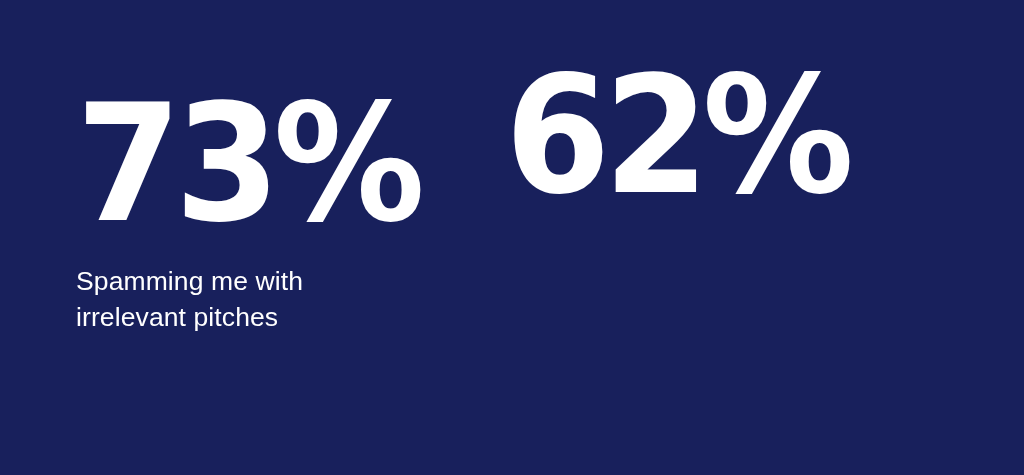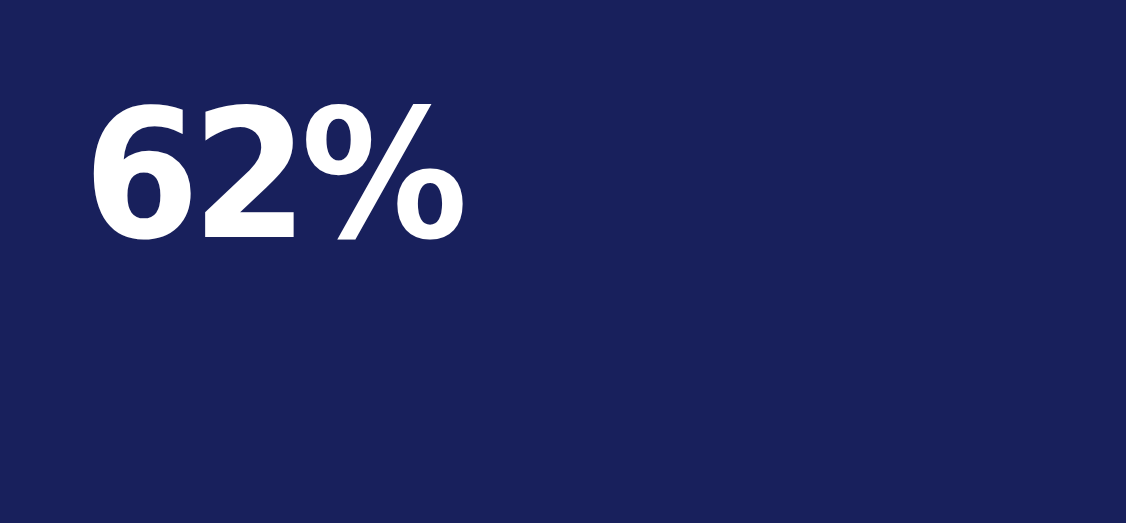--- a/index.html
+++ b/index.html
@@ -45,21 +45,21 @@
   .stat-block.col-1 {
     width: 429px;
     padding-left: 76px;
     padding-top: 82px;
     box-sizing: border-box;
   }
 
   .stat-block.col-2 {
     width: 595px;
     padding-left: 76px;
-    padding-top: 78px;
+    padding-top: 54px;
     box-sizing: border-box;
   }
 
   .stat-value {
     font-family: "DejaVu Sans", "Liberation Sans", sans-serif;
     font-weight: 700;
     font-size: 163px;
     line-height: 1;
     letter-spacing: -0.045em;
     color: #ffffff;
@@ -93,20 +93,24 @@
     max-width: 460px;
   }
 </style>
 </head>
 <body>
 
 <div id="slide">
 
   <div id="stats-row">
 
+    <div class="stat-block col-1">
+      <div class="stat-value">73%</div>
+      <div class="stat-caption">Spamming me with irrelevant pitches</div>
+    </div>
 
     <div class="stat-block col-2">
       <div class="stat-value">62%</div>
     </div>
 
   </div>
 
 </div>
 
 </body></html>

